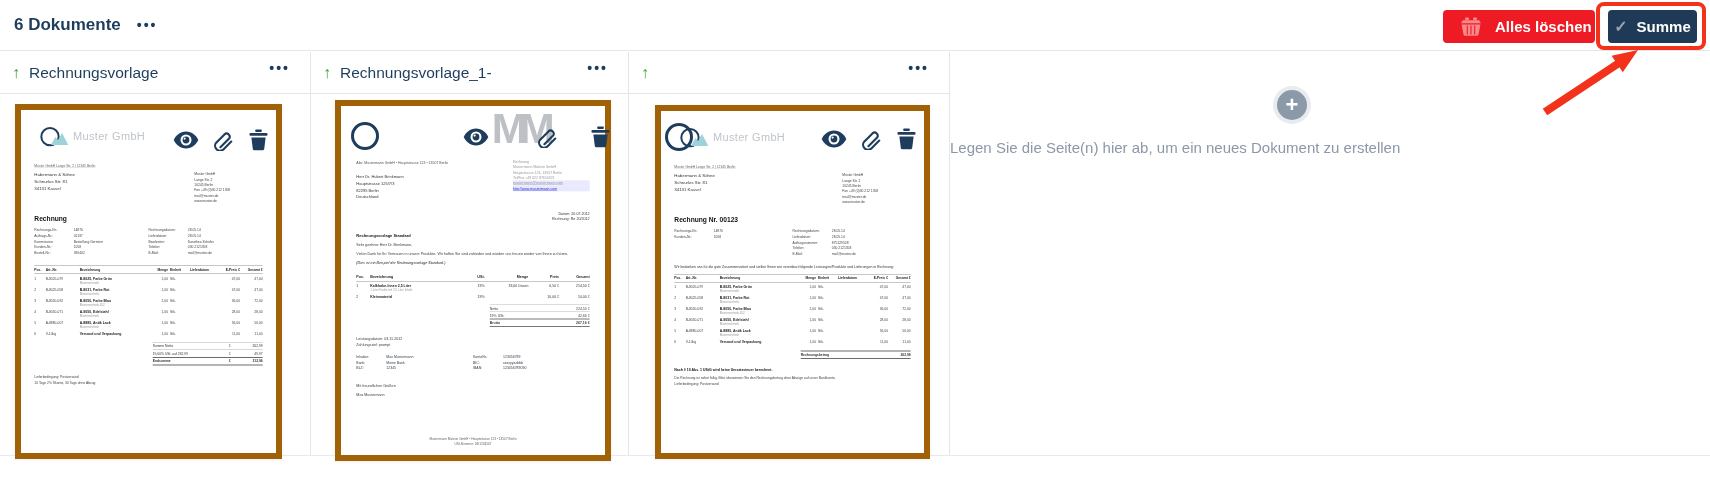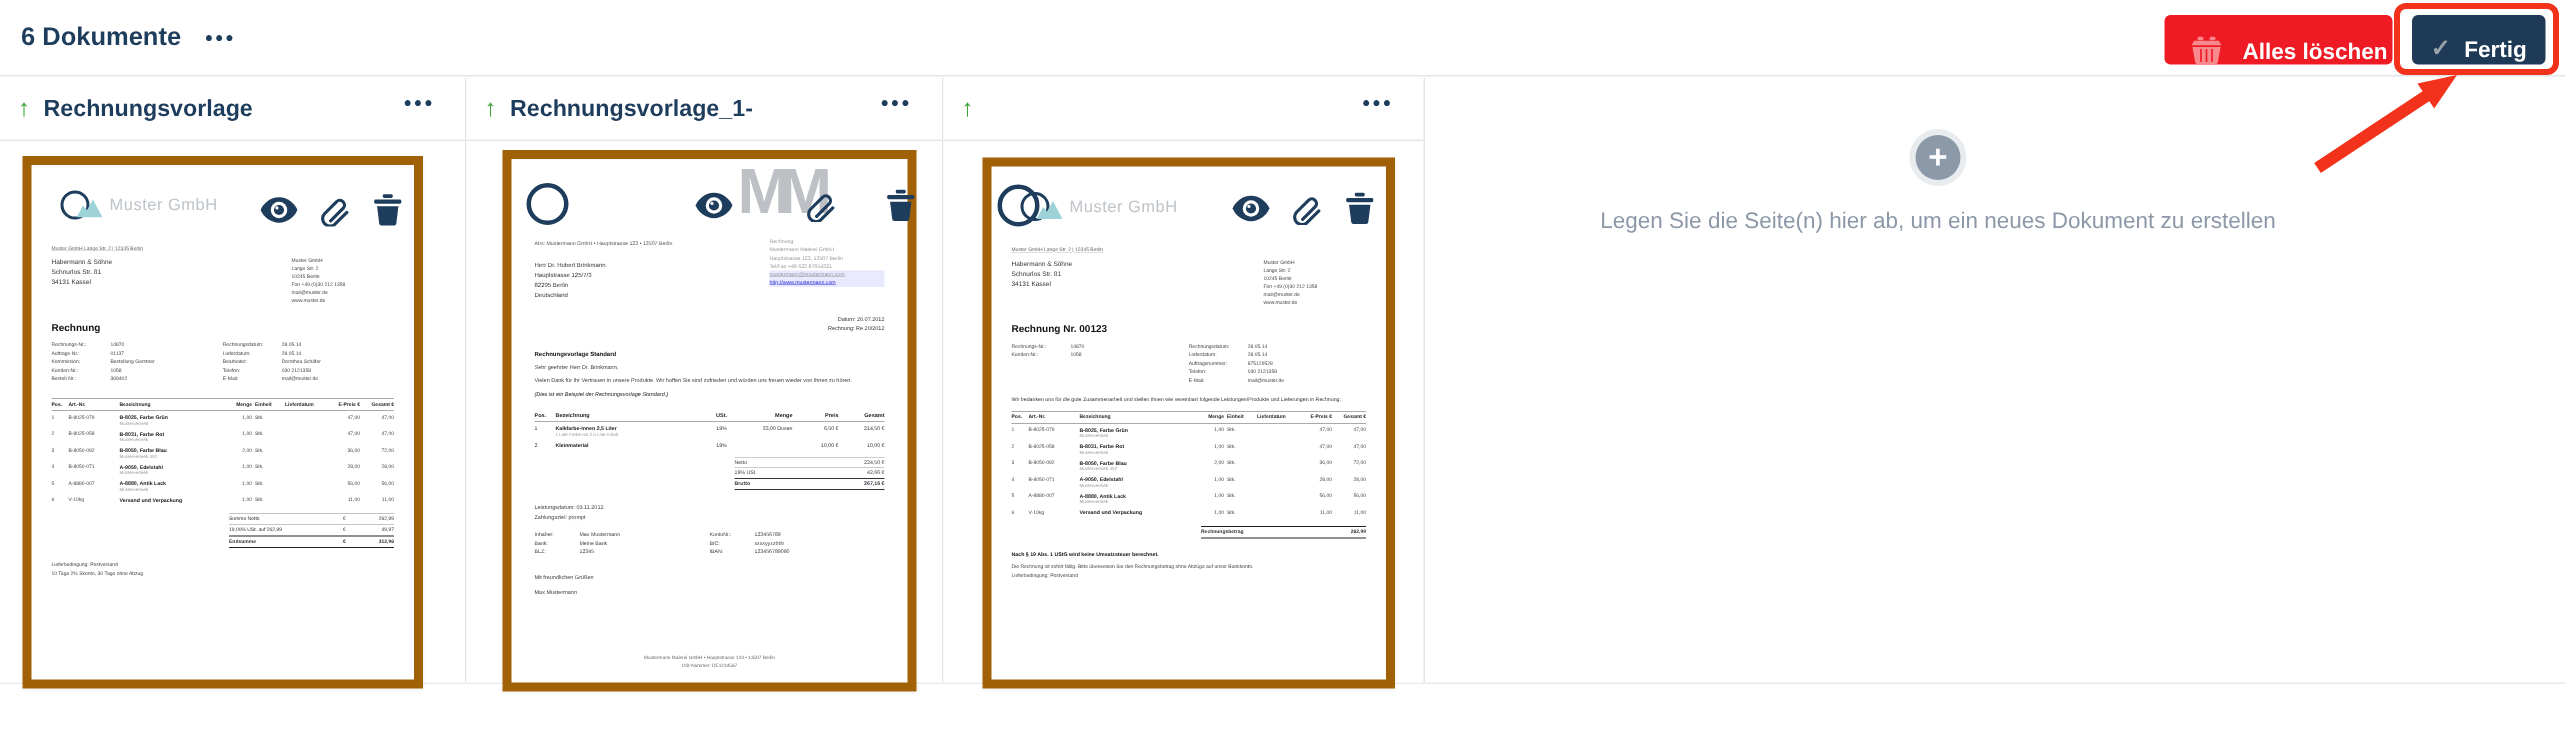--- a/index.html
+++ b/index.html
@@ -4,36 +4,36 @@
 <style>
   html,body{margin:0;padding:0}
   body{width:1710px;height:496px;position:relative;overflow:hidden;background:#fff;
        font-family:"Liberation Sans",sans-serif;-webkit-font-smoothing:antialiased}
   
   .topbar{position:absolute;top:0;left:0;width:1710px;height:51px;border-bottom:1px solid #e2e6ea;
           display:flex;align-items:center;box-sizing:border-box}
   .page-title{margin-left:14px;font-size:17px;font-weight:700;color:#1e3d5c}
   .dots{font-weight:700;color:#1e3d5c;letter-spacing:2px;font-size:14px;line-height:1;cursor:pointer}
   .top-dots{margin-left:16px}
-  .btn{position:absolute;top:10px;height:33px;border:none;border-radius:4px;display:flex;align-items:flex-end;
+  .btn{position:absolute;top:10px;height:33px;border:none;border-radius:4px;display:flex;align-items:center;
        color:#fff;font-weight:700;font-size:15px;cursor:pointer;font-family:inherit;box-sizing:border-box}
   .btn-delete{left:1443px;width:152px;background:#ee1b24;padding:0 0 0 16px;gap:12px}
   .btn-done{left:1608px;width:89px;background:#1e3a56;justify-content:center;gap:9px}
   .check{color:#99a1a9;font-size:16px;font-weight:700}
   .annot-box{position:absolute;left:1596px;top:2px;width:110px;height:48px;border:4px solid #f2321b;
              border-radius:8px;box-sizing:border-box;pointer-events:none}
   .annot-arrow{position:absolute;left:1505px;top:42px;pointer-events:none}
   
   .panel{position:absolute;top:52px;left:0;width:1710px;height:404px;border-bottom:1px solid #e7eaed;box-sizing:border-box}
   .col{position:absolute;top:0;height:403px;border-right:1px solid #e2e6ea;background:#fff;box-sizing:border-box}
   .col1{left:0;width:311px}.col2{left:311px;width:318px}.col3{left:629px;width:321px}
   .card-h{height:42px;border-bottom:1px solid #e2e6ea;display:flex;align-items:center;padding:0 12px;gap:9px;
           box-sizing:border-box;position:relative}
   .up{color:#3ca334;font-weight:700;font-size:16px}
-  .card-title{color:#1e3d5c;font-weight:700;font-size:15.5px;white-space:nowrap;overflow:hidden}
+  .card-title{color:#1e3d5c;font-weight:400;font-size:15.5px;white-space:nowrap;overflow:hidden}
   .card-dots{position:absolute;right:20px;top:9px}
   
   .page{position:relative;background:#fff;border:6px solid #a16207;box-shadow:0 1px 3px rgba(40,50,60,.08);box-sizing:content-box}
   .page1{width:255px;height:343px;margin:10px 0 0 15px}
   .page2{width:264px;height:349px;margin:6px 0 0 24px}
   .page3{width:263px;height:342px;margin:11px 0 0 26px}
   .docwrap{position:absolute;left:0;top:0;right:0;bottom:0;overflow:hidden}
   .doc{transform:scale(.33333);transform-origin:0 0;box-sizing:border-box;color:#3a4148;position:relative}
   .doc1{width:765px;height:1029px;padding:30px 40px}
   .doc2{width:792px;height:1047px;padding:34px 46px}
@@ -103,21 +103,21 @@
   .chk{position:absolute;width:28px;height:28px;border:3.5px solid #1e3d5c;border-radius:50%;
        box-sizing:border-box;background:transparent;cursor:pointer}
   .chk2{left:10px;top:16px}
   .chk3{left:4px;top:12px}
   
   .dropzone{position:absolute;left:950px;top:0;width:760px;height:403px}
   .plus-outer{position:absolute;left:323px;top:34px;width:38px;height:38px;border-radius:50%;
               background:#e9ecef;display:flex;align-items:center;justify-content:center;cursor:pointer}
   .plus-inner{width:30px;height:30px;border-radius:50%;background:#8b99a9;color:#fff;display:flex;
               align-items:center;justify-content:center;font-size:22px;font-weight:700;line-height:1}
-  .hint{position:absolute;left:0;top:87px;width:684px;text-align:center;font-size:15px;color:#8c98a8}
+  .hint{position:absolute;left:0;top:87px;width:684px;font-size:15px;color:#8c98a8}
 </style>
 </head>
 <body>
 
 <div class="topbar">
   <span class="page-title">6 Dokumente</span>
   <span class="dots top-dots">•••</span>
 </div>
 
 <button class="btn btn-delete">
@@ -134,21 +134,21 @@
           <line x1="12" y1="8.6" x2="12" y2="17.4"></line>
           <line x1="15.7" y1="8.6" x2="15.7" y2="17.4"></line>
         </g>
     </svg>
   </span>
   <span>Alles löschen</span>
 </button>
 
 <button class="btn btn-done">
   <span class="check">✓</span>
-  <span>Fertig</span>
+  <span>Summe</span>
 </button>
 
 <div class="annot-box"></div>
 <svg class="annot-arrow" width="160" height="92" viewBox="0 0 160 92">
   <line x1="40" y1="70" x2="114" y2="21" stroke="#f2321b" stroke-width="8"></line>
   <polygon points="133,8 106.6,13.7 117.8,30.3" fill="#f2321b"></polygon>
 </svg>
 
 <div class="panel">
 

